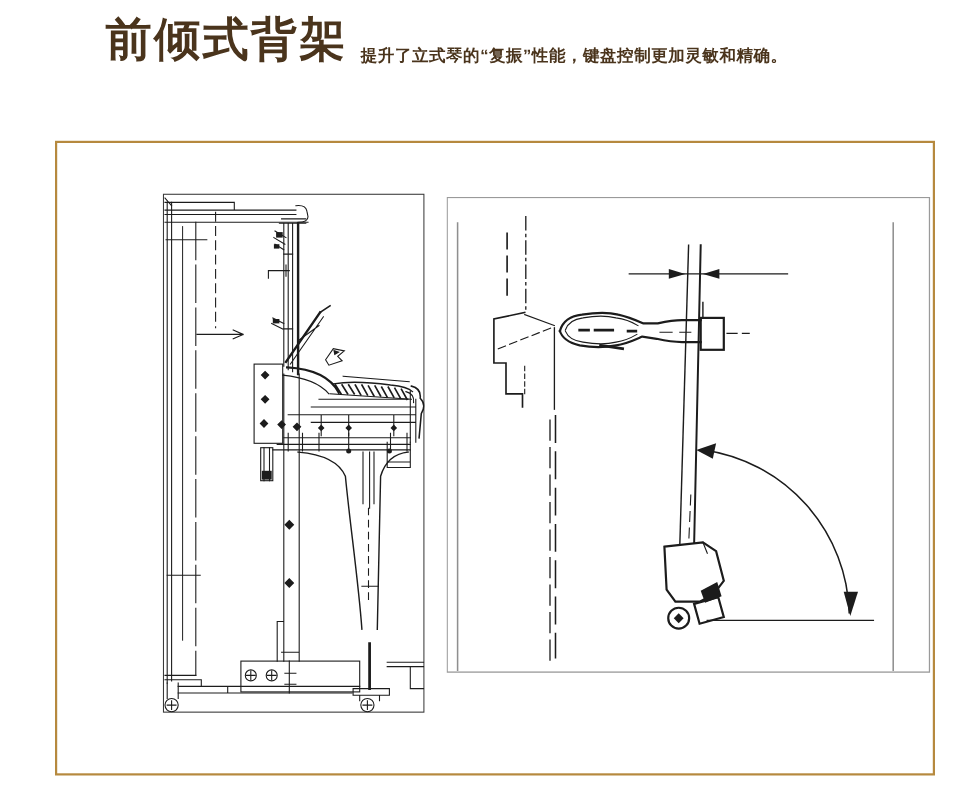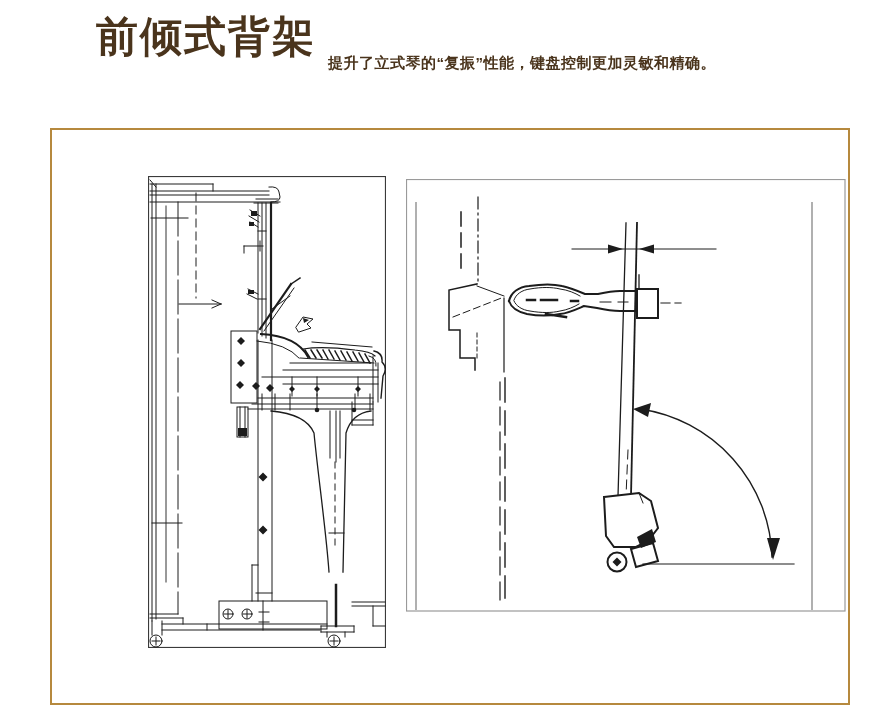--- a/index.html
+++ b/index.html
@@ -14,21 +14,21 @@
   html,body{width:887px;height:718px;background:var(--page-bg);overflow:hidden;}
   body{position:relative;font-family:"Liberation Sans","DejaVu Sans",sans-serif;}
   .title{
     position:absolute;left:96px;top:14px;
     font-family:Liberation Serif, serif;
     font-size:42px;line-height:1.1;font-weight:bold;
     letter-spacing:2px;color:var(--text-color);
     white-space:nowrap;
   }
   .subtitle{
-    position:absolute;left:328px;top:54px;
+    position:absolute;left:328px;top:41px;
     font-size:15px;font-weight:bold;letter-spacing:0.5px;
     color:var(--text-color);white-space:nowrap;
   }
   .panel{
     position:absolute;left:50px;top:128px;width:800px;height:577px;
     border:2px solid var(--panel-border);background:#fff;
   }
   .fig{position:absolute;font-size:0;line-height:0;}
   .fig-left{left:96px;top:46px;width:238px;height:472px;}
   .fig-right{left:354px;top:49px;width:440px;height:433px;}

